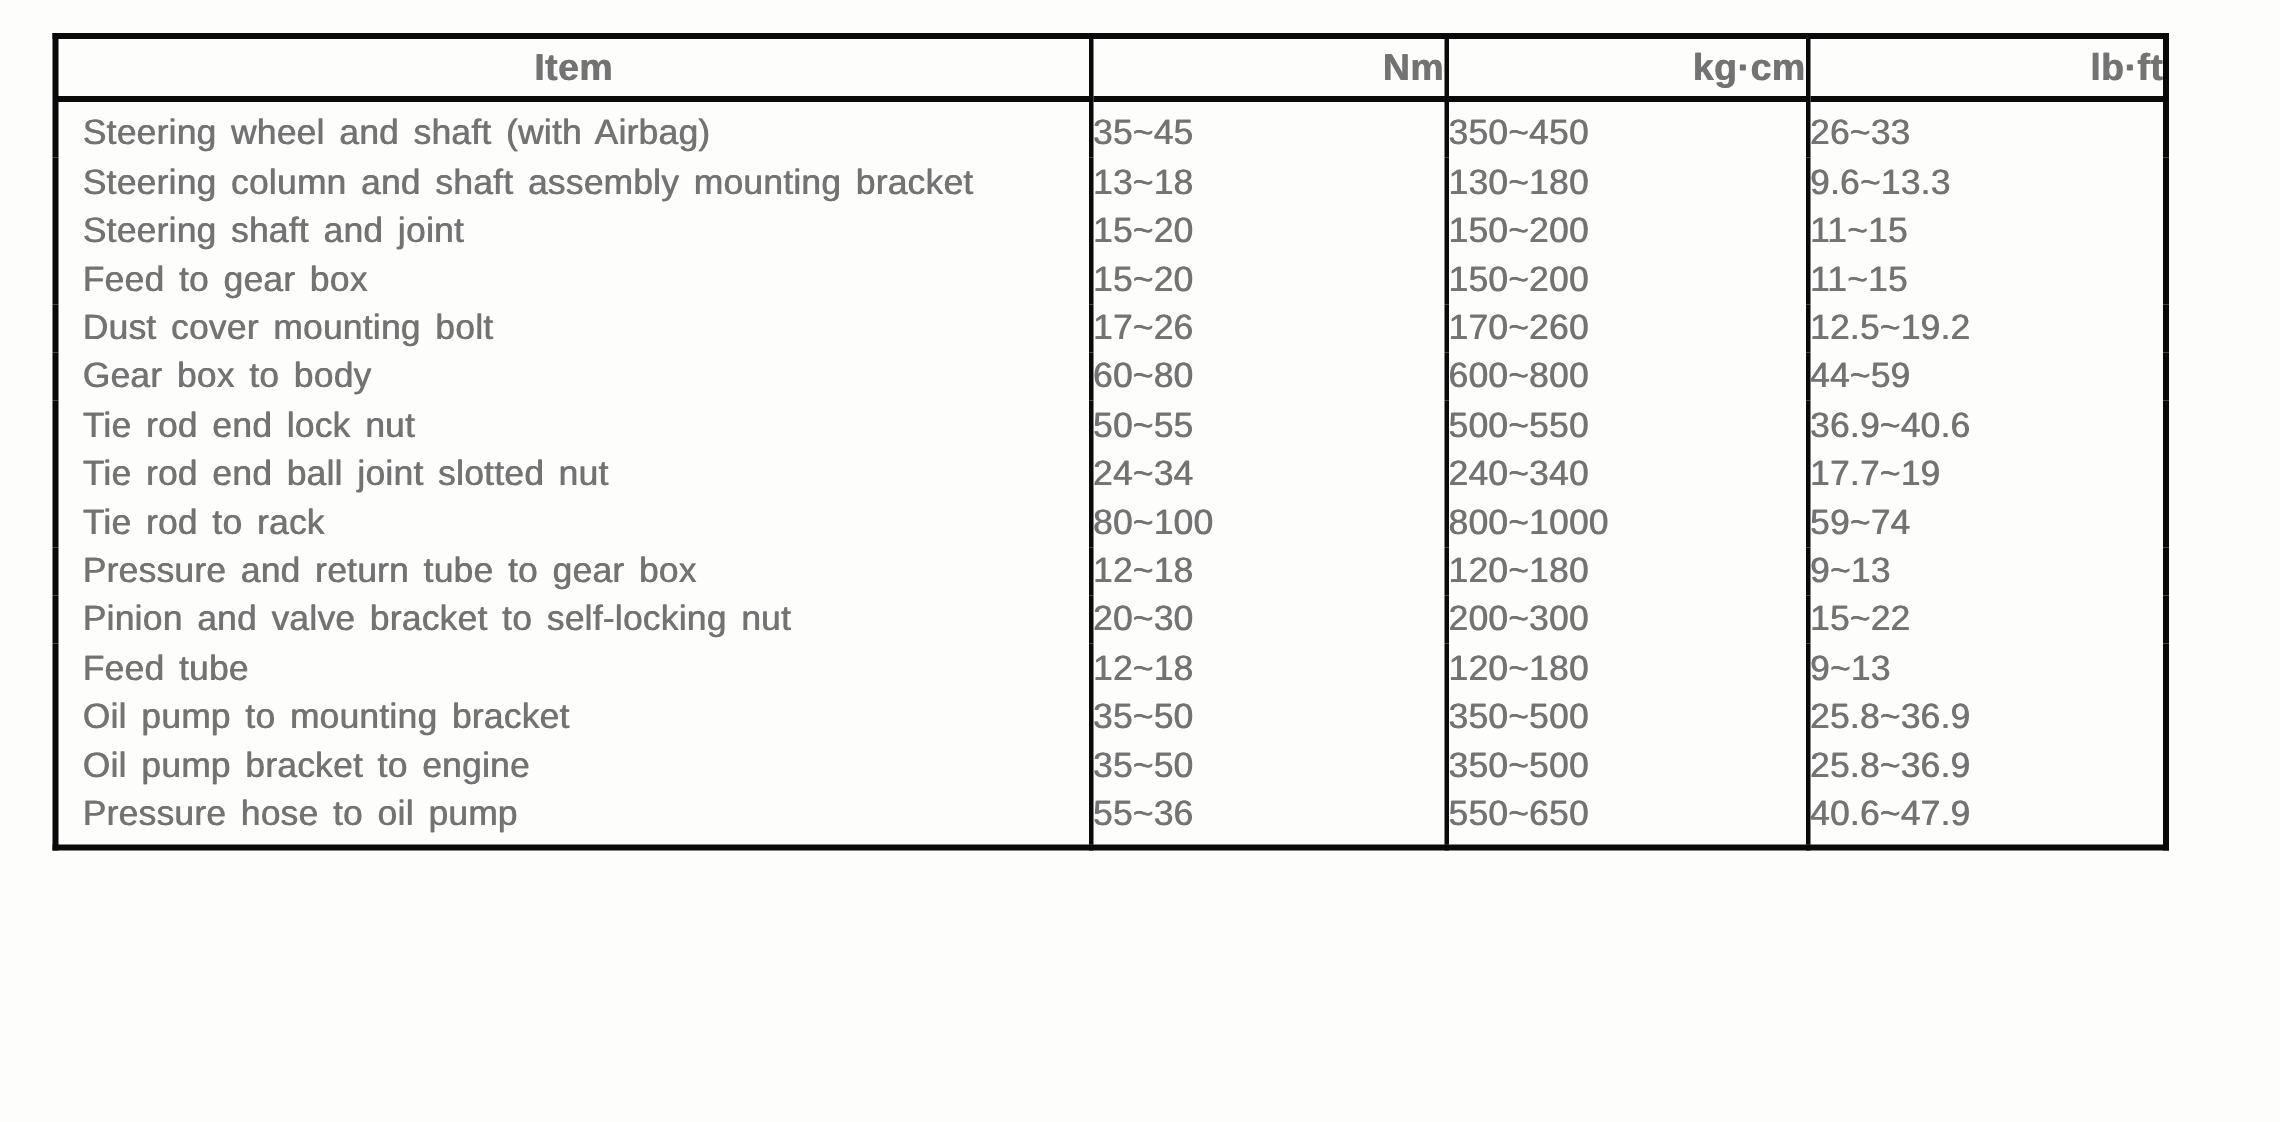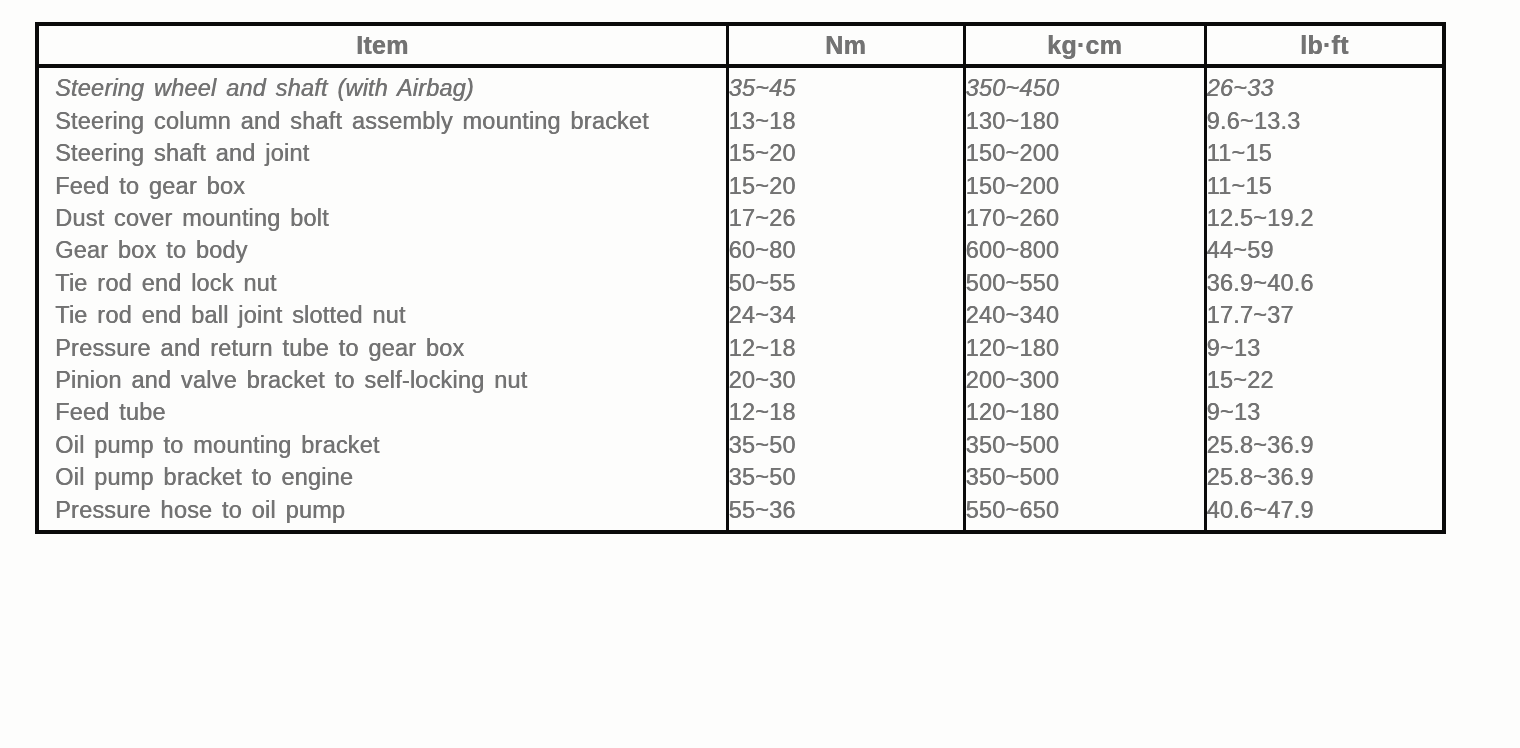--- a/index.html
+++ b/index.html
@@ -39,20 +39,21 @@
     font-weight: bold;
     text-align: center;
     vertical-align: middle;
     letter-spacing: 0.3px;
     text-shadow: 0.5px 0 0 currentColor;
     padding: 0;
   }
   table.spec-table th + th,
   table.spec-table td + td {
     border-left-width: 3px;
+    text-align: right;
   }
   table.spec-table td {
     border-width: 0;
     height: 32.4px;
     font-size: 23.5px;
     line-height: 1;
     vertical-align: middle;
     padding: 0;
     white-space: nowrap;
     overflow: hidden;
@@ -60,21 +61,21 @@
     word-spacing: 3px;
     text-shadow: 0.5px 0 0 currentColor;
   }
   table.spec-table td.item-cell {
     text-align: left;
     padding-left: 16px;
   }
   table.spec-table td.num-cell {
     text-align: left;
   }
-  tbody tr:first-child td { padding-top: 5px; font-style: italic; }
+  tbody tr:first-child td { padding-top: 5px; }
   tbody tr:last-child td  { padding-bottom: 4px; }
 </style>
 </head>
 <body>
 
 <div class="page">
 
   <table class="spec-table">
     <colgroup>
       <col style="width: 690px">
@@ -130,21 +131,27 @@
         <tr>
       <td class="item-cell">Tie rod end lock nut</td>
       <td class="num-cell">50~55</td>
       <td class="num-cell">500~550</td>
       <td class="num-cell">36.9~40.6</td>
     </tr>
         <tr>
       <td class="item-cell">Tie rod end ball joint slotted nut</td>
       <td class="num-cell">24~34</td>
       <td class="num-cell">240~340</td>
-      <td class="num-cell">17.7~37</td>
+      <td class="num-cell">17.7~19</td>
+    </tr>
+        <tr>
+      <td class="item-cell">Tie rod to rack</td>
+      <td class="num-cell">80~100</td>
+      <td class="num-cell">800~1000</td>
+      <td class="num-cell">59~74</td>
     </tr>
         <tr>
       <td class="item-cell">Pressure and return tube to gear box</td>
       <td class="num-cell">12~18</td>
       <td class="num-cell">120~180</td>
       <td class="num-cell">9~13</td>
     </tr>
         <tr>
       <td class="item-cell">Pinion and valve bracket to self-locking nut</td>
       <td class="num-cell">20~30</td>

